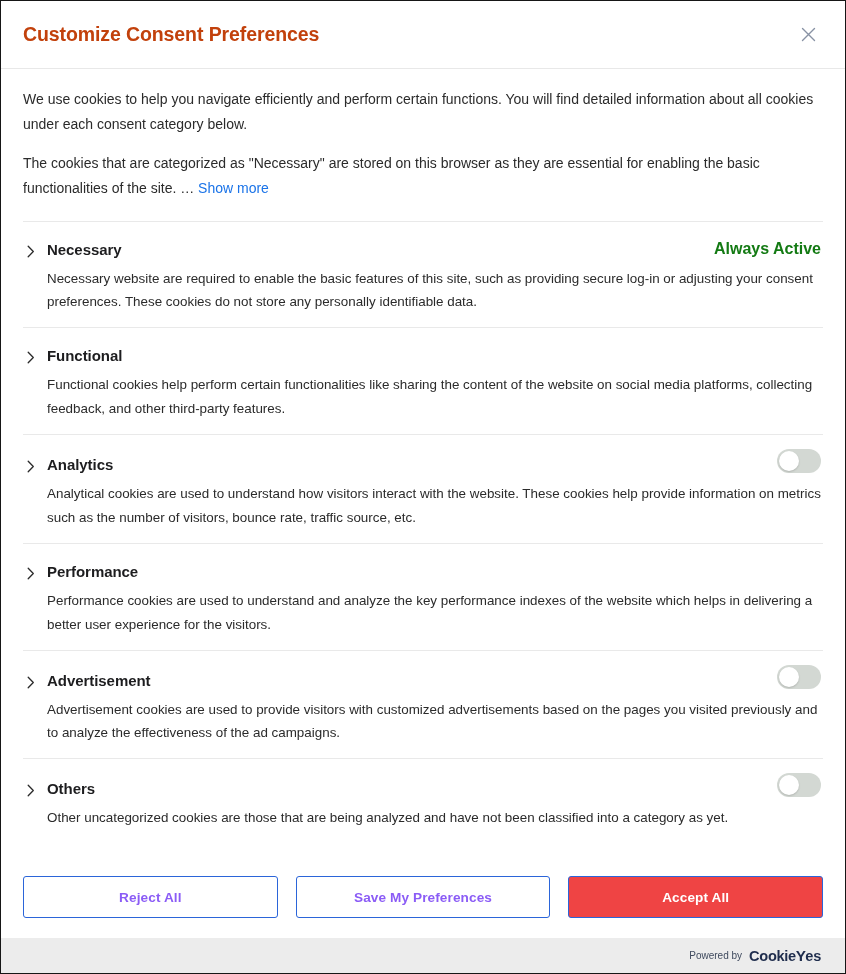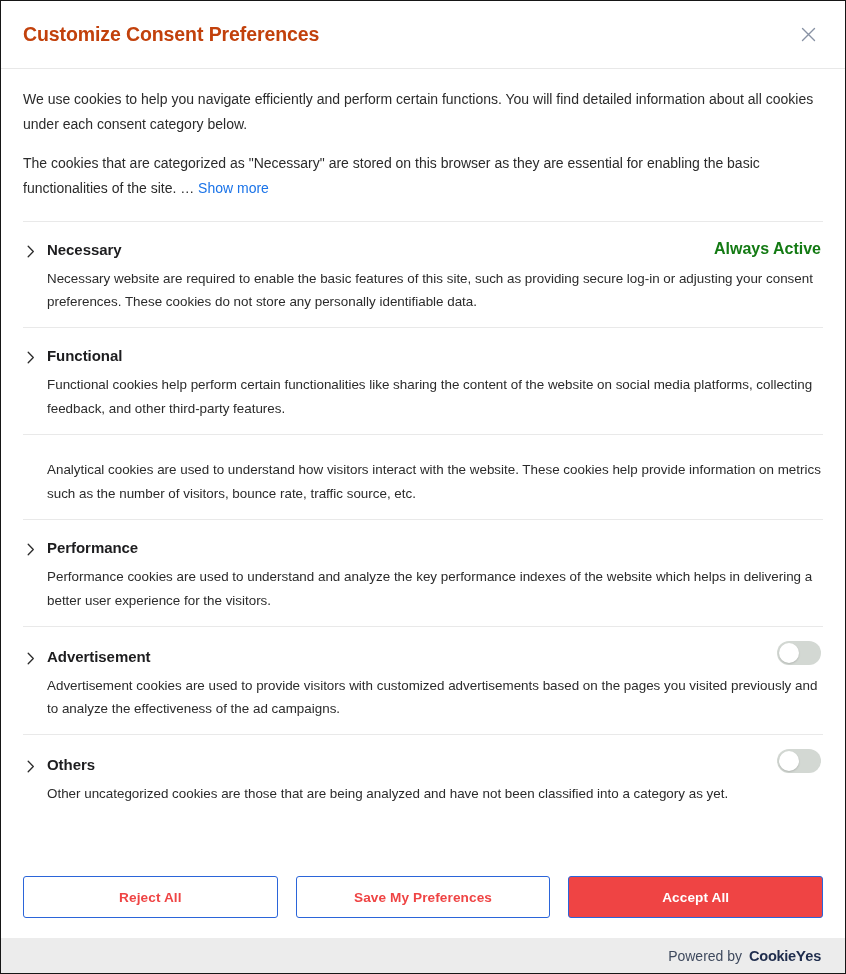--- a/index.html
+++ b/index.html
@@ -176,42 +176,42 @@
     cursor: pointer;
     display: flex;
     align-items: center;
     justify-content: center;
     box-sizing: border-box;
     font-family: inherit;
   }
   .btn-outline {
     background: #ffffff;
     border: 1.5px solid #2b65d9;
-    color: #ef4444;
+    color: #8b5cf6;
   }
   .btn-solid {
     background: #ef4444;
     border: 1.5px solid #2b65d9;
     color: #ffffff;
   }
 
   
   .powered {
     flex: 0 0 auto;
     height: 35px;
     background: #ececec;
     display: flex;
     align-items: center;
     justify-content: flex-end;
     padding-right: 24px;
     box-sizing: border-box;
     gap: 7px;
   }
   .powered-text {
-    font-size: 14px;
+    font-size: 10px;
     color: #3f4a5e;
   }
   .powered-brand {
     font-size: 14.6px;
     font-weight: bold;
     color: #1f2d4d;
     letter-spacing: -0.3px;
     display: inline-flex;
     align-items: baseline;
   }
@@ -266,20 +266,32 @@
               <path d="M1.2 1.2 L6.3 6.5 L1.2 11.8" stroke="#2b2b2b" stroke-width="1.3" stroke-linecap="round" stroke-linejoin="round"></path>
             </svg>
           </span>
           <span class="cat-title">Functional</span>
           <span class="cat-spacer"></span>
         </div>
         <div class="cat-desc">Functional cookies help perform certain functionalities like sharing the content of the website on social media platforms, collecting feedback, and other third-party features.</div>
       </div>
 
       <div class="category">
+        <div class="cat-head">
+          <span class="chev">
+            <svg width="8" height="13" viewBox="0 0 8 13" fill="none" xmlns="http://www.w3.org/2000/svg">
+              <path d="M1.2 1.2 L6.3 6.5 L1.2 11.8" stroke="#2b2b2b" stroke-width="1.3" stroke-linecap="round" stroke-linejoin="round"></path>
+            </svg>
+          </span>
+          <span class="cat-title">Analytics</span>
+          <span class="cat-spacer"></span>
+          <button class="toggle" role="switch" aria-checked="false">
+            <span class="knob"></span>
+          </button>
+        </div>
         <div class="cat-desc">Analytical cookies are used to understand how visitors interact with the website. These cookies help provide information on metrics such as the number of visitors, bounce rate, traffic source, etc.</div>
       </div>
 
       <div class="category">
         <div class="cat-head">
           <span class="chev">
             <svg width="8" height="13" viewBox="0 0 8 13" fill="none" xmlns="http://www.w3.org/2000/svg">
               <path d="M1.2 1.2 L6.3 6.5 L1.2 11.8" stroke="#2b2b2b" stroke-width="1.3" stroke-linecap="round" stroke-linejoin="round"></path>
             </svg>
           </span>

